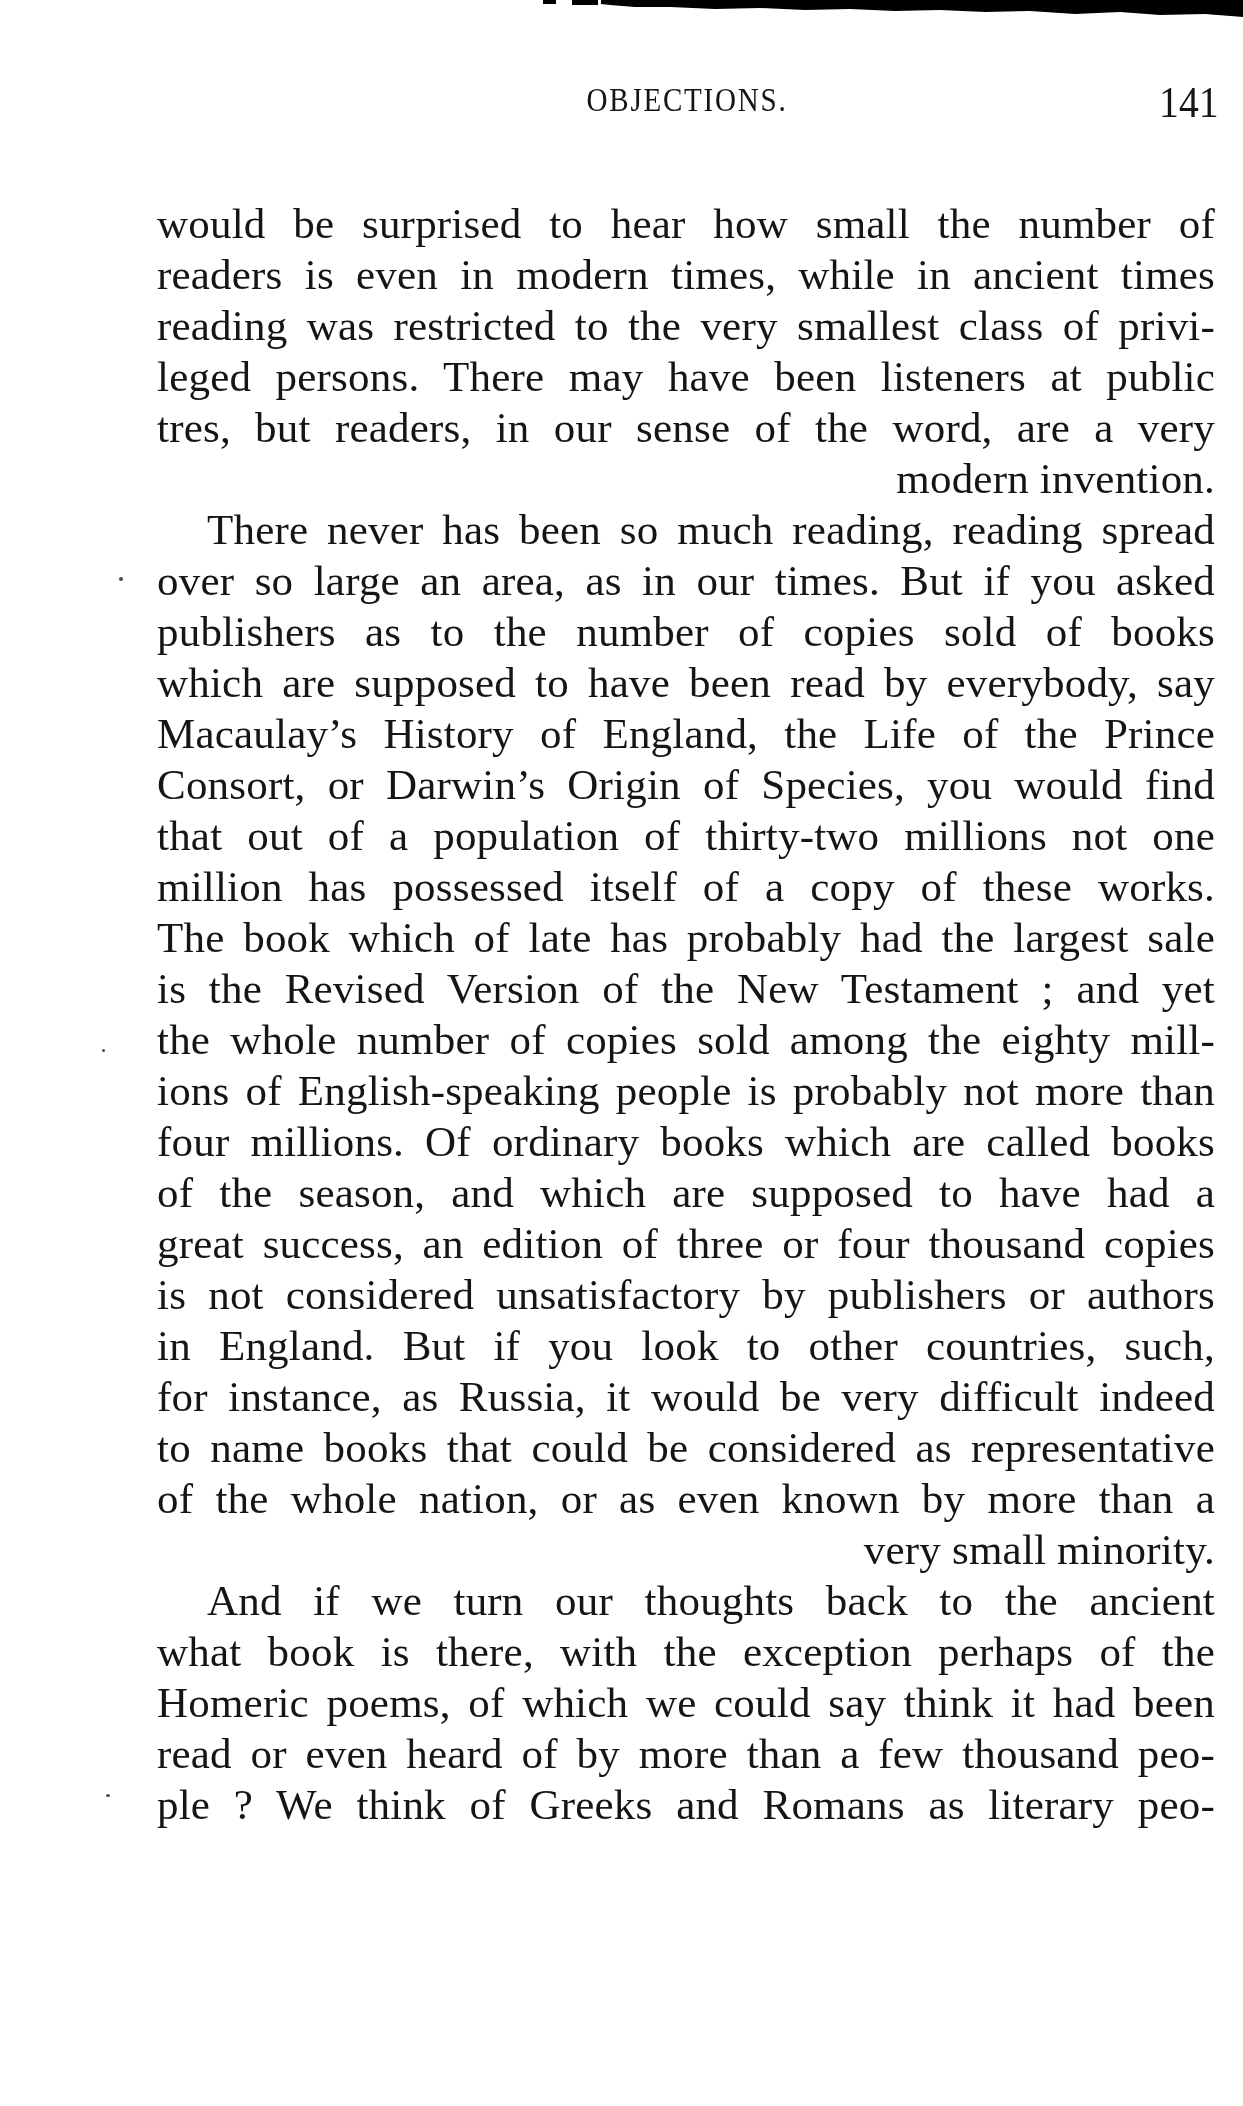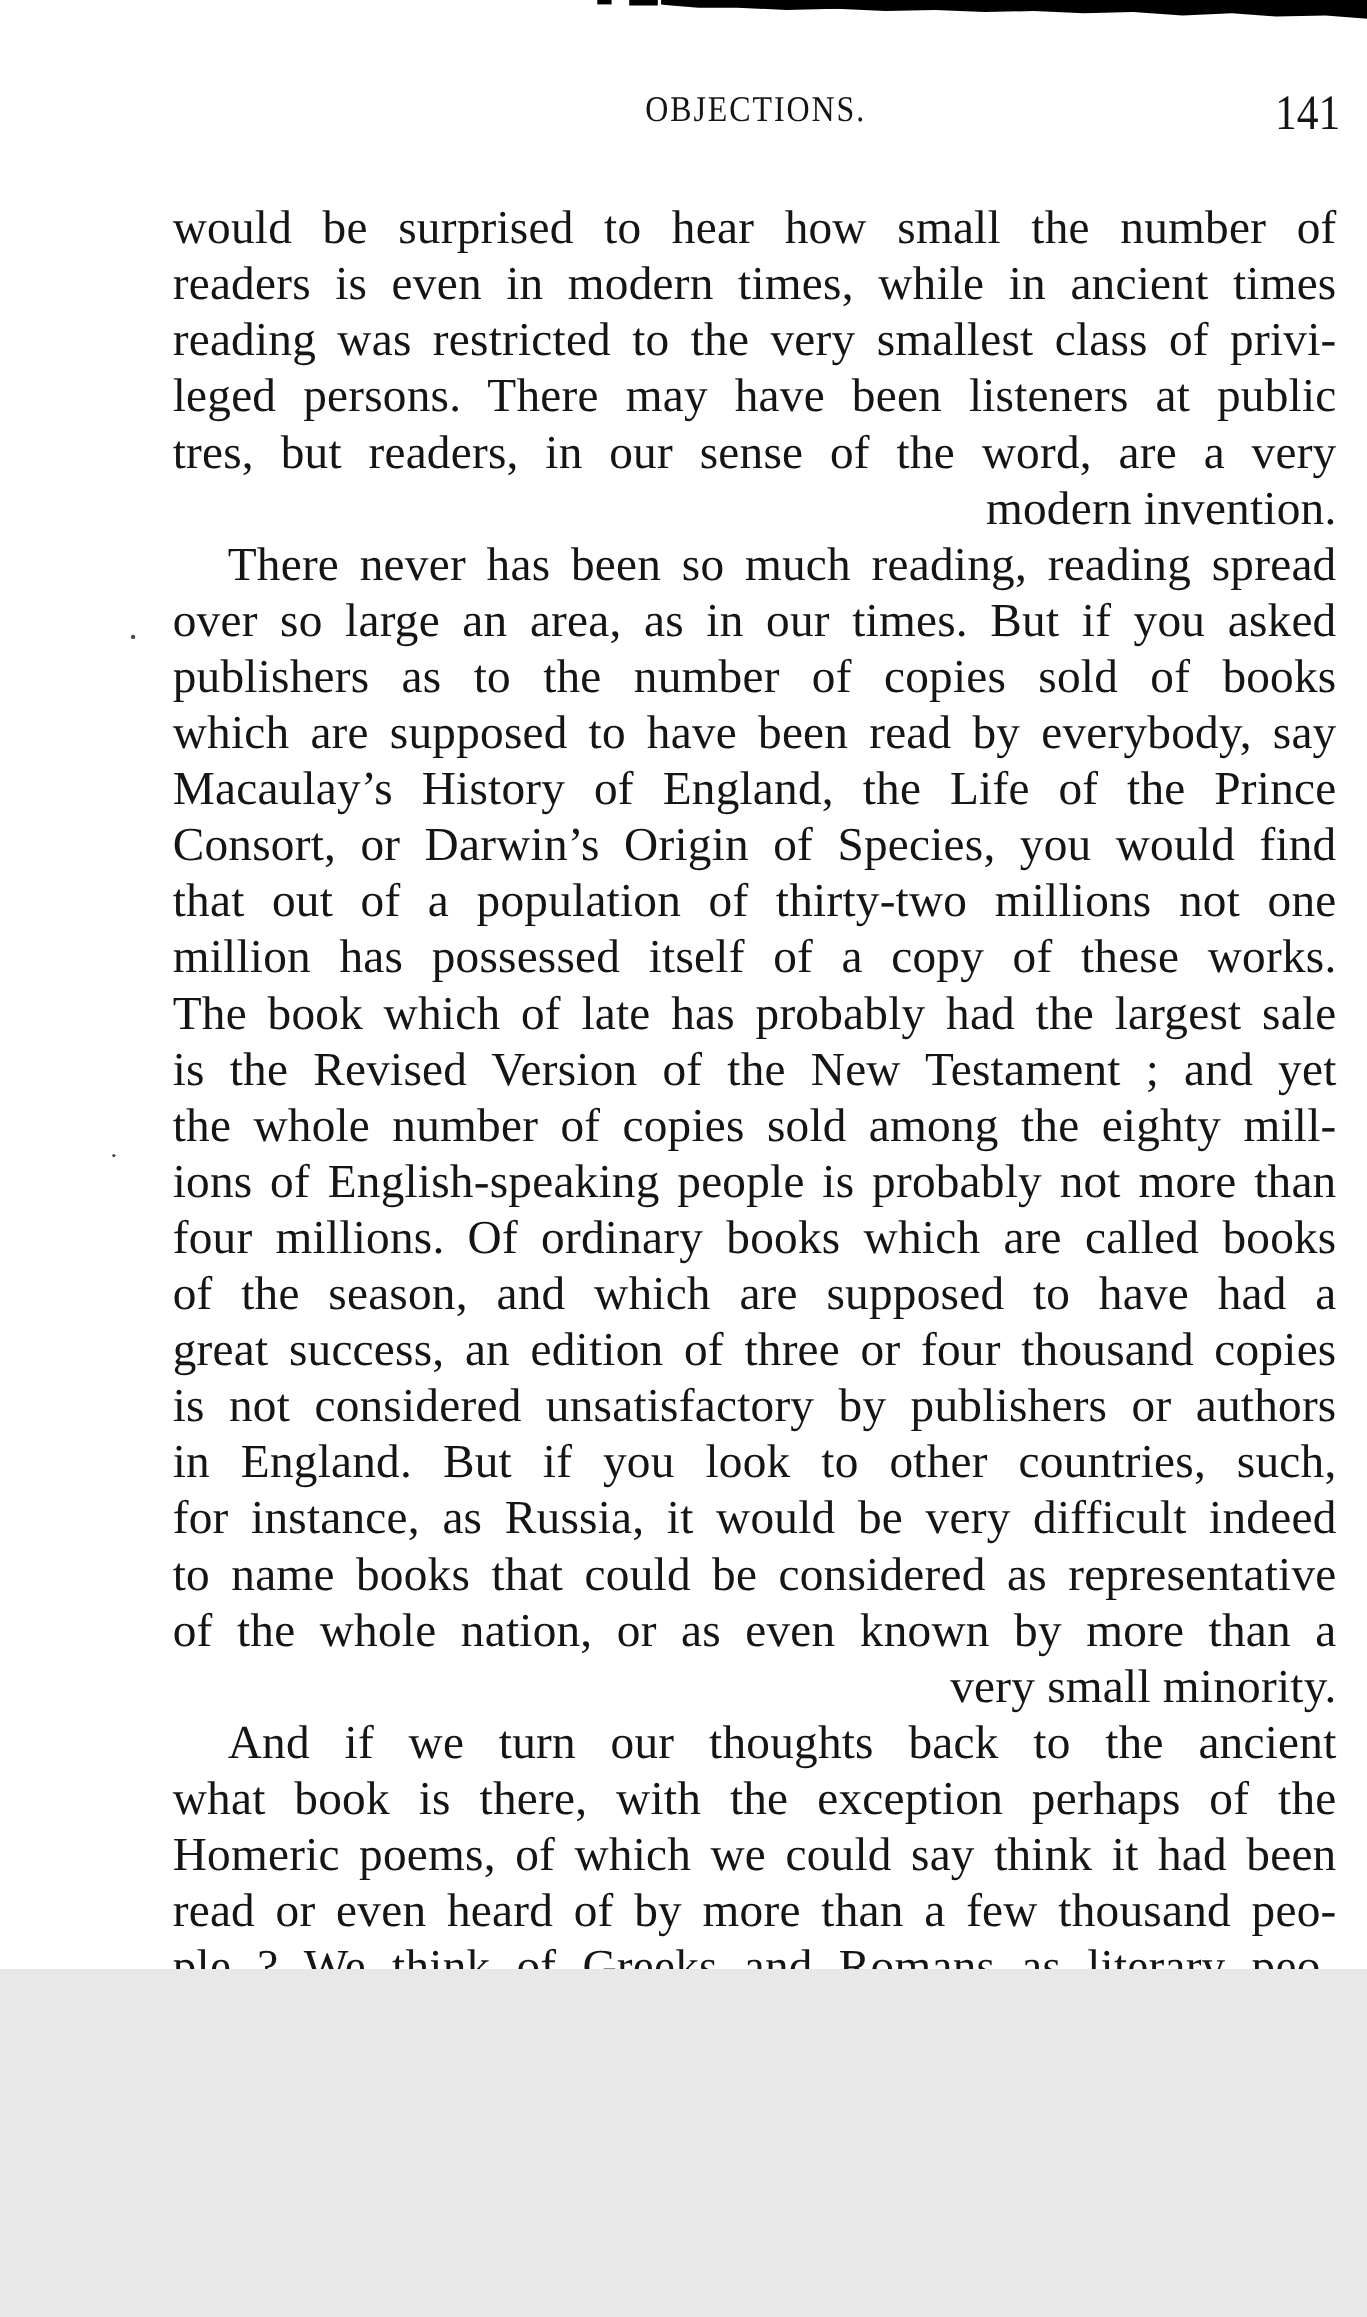--- a/index.html
+++ b/index.html
@@ -1,19 +1,19 @@
 <!DOCTYPE html>
 <html><head>
 <meta charset="utf-8">
 <style>
   html, body { margin: 0; padding: 0; background: #e8e8e8; }
   #page {
     position: relative;
     width: 1243px;
-    height: 1790px;
+    height: 2106px;
     background: #ffffff;
     overflow: hidden;
     font-family: "Liberation Serif", "DejaVu Serif", serif;
     color: #151515;
   }
   
   #scan-bar { position: absolute; top: 0; left: 0; width: 1243px; height: 24px; }
 
   
   #header-title {
@@ -34,21 +34,21 @@
     right: 25px;
     font-size: 45px;
     transform: scaleX(0.88);
     transform-origin: 100% 50%;
   }
 
   
   #text-block {
     position: absolute;
     left: 157px;
-    top: 182px;
+    top: 198px;
     width: 1058px;
   }
   .line {
     height: 51px;
     line-height: 51px;
     font-size: 43px;
     letter-spacing: 0.2px;
     text-align: right;
     white-space: nowrap;
   }

